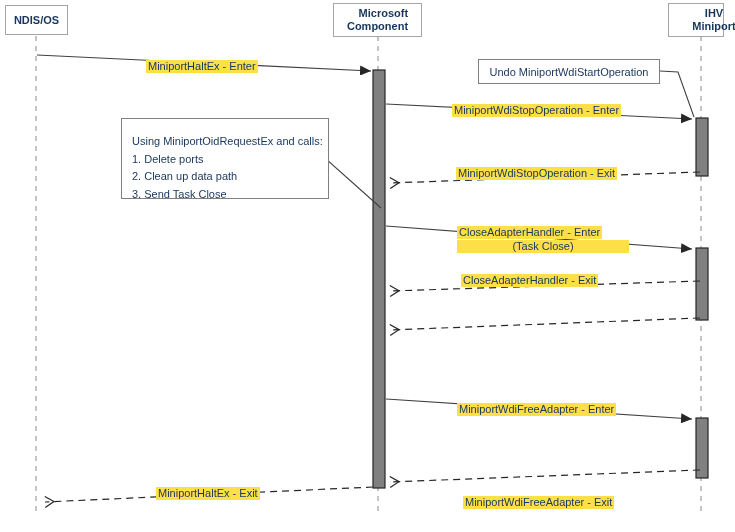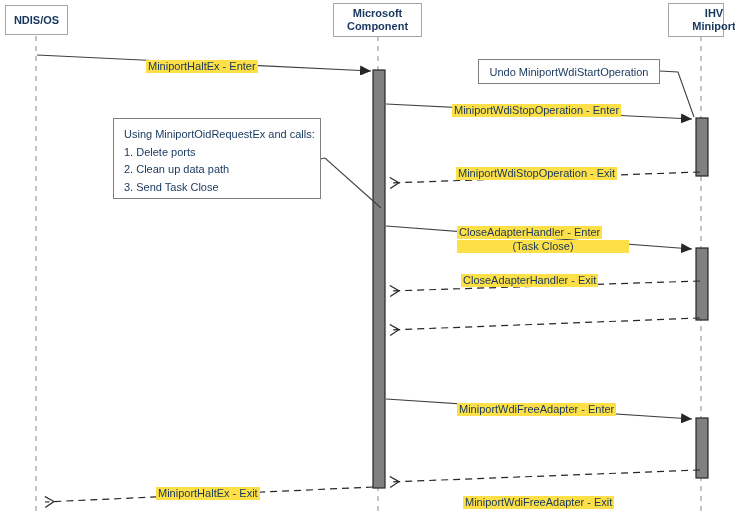--- a/index.html
+++ b/index.html
@@ -46,21 +46,22 @@
     background: #ffffff;
     color: #17365d;
     font-size: 11px;
     z-index: 6;
   }
   .note-box .note-line {
     display: block;
     white-space: nowrap;
   }
   #note-oid {
-    padding: 7px 10px 6px 10px;
+    padding: 14px 10px 6px 10px;
+    margin-left: 8px;
   }
   #note-oid .note-line {
     line-height: 17.5px;
   }
   #note-undo {
     display: flex;
     align-items: center;
     justify-content: center;
     padding: 10px 8px;
   }
@@ -163,21 +164,21 @@
     <g>
       <line x1="373" y1="487" x2="45" y2="502" stroke="#262626" stroke-width="1.2" stroke-dasharray="7,5" marker-end="url(#openArrowL)"></line>
     </g>
 
   </svg>
 
   <div class="actor-box" id="actor-ndis" style="left:5px; top:5px; width:63px; height:30px;">
     <span>NDIS/OS</span>
   </div>
 
-  <div class="actor-box" id="actor-ms" style="left:333px; top:3px; width:89px; height:34px;">
+  <div class="actor-box" id="actor-ms" style="left:333px; top:3px; width:89px; height:34px;text-align:right;">
     <div>
       <div>Microsoft</div>
       <div>Component</div>
     </div>
   </div>
 
   <div class="actor-box" id="actor-ihv" style="left:668px; top:3px; width:56px; height:34px;padding-left:36px;">
     <div>
       <div>IHV</div>
       <div>Miniport</div>

